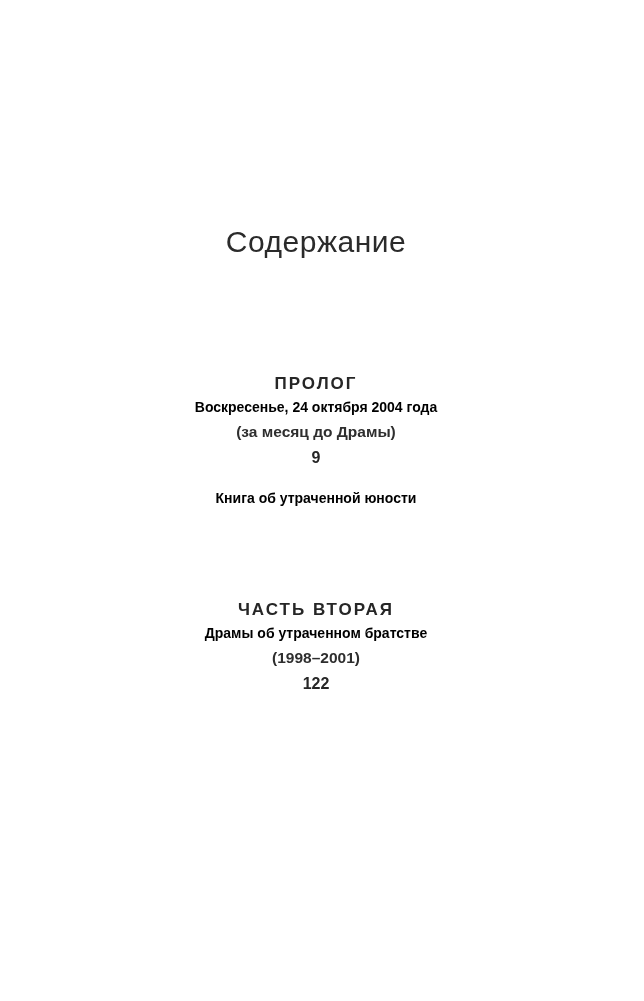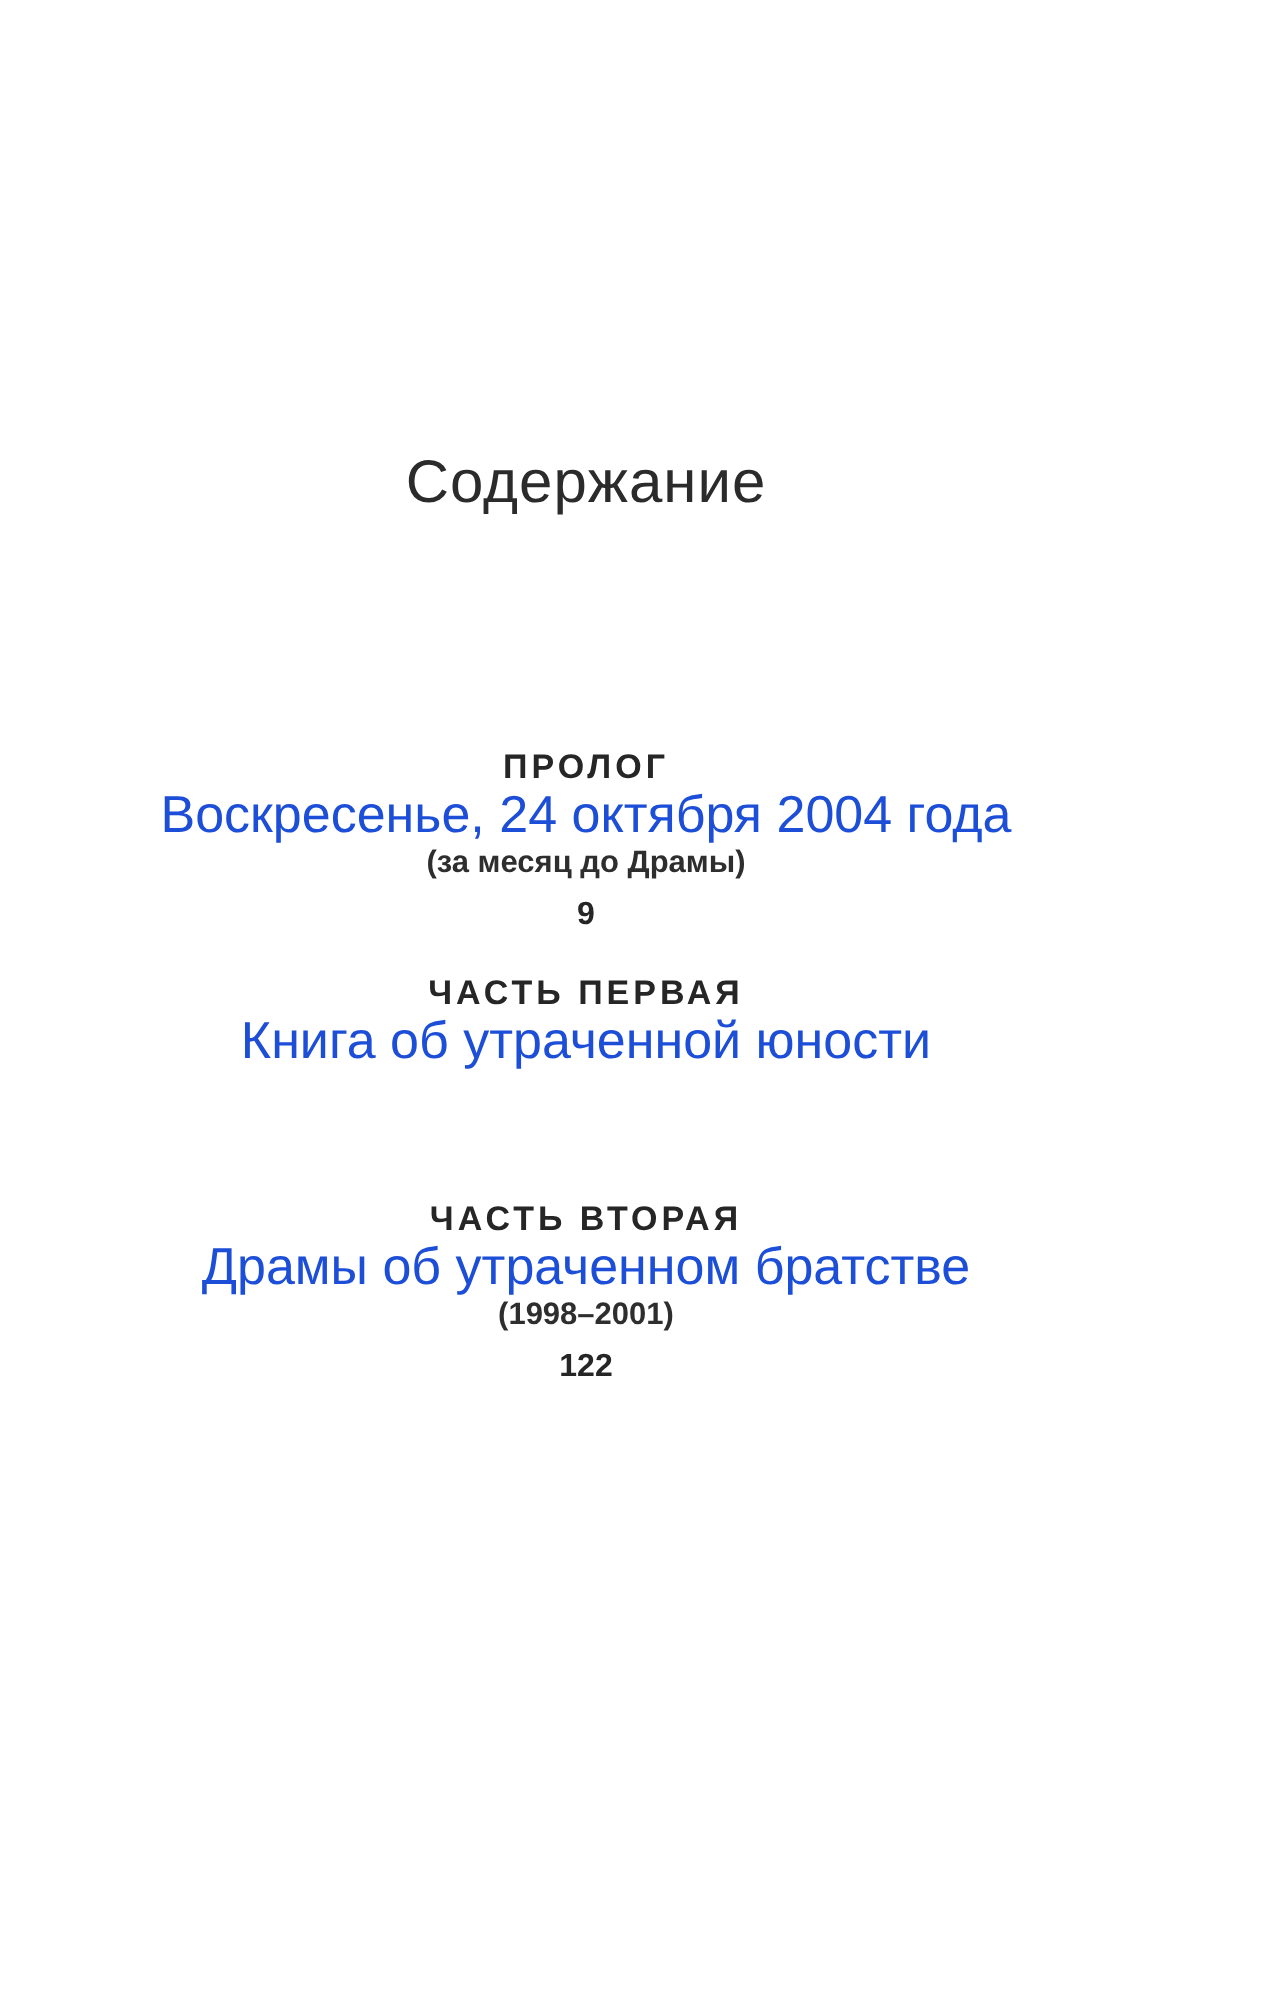--- a/index.html
+++ b/index.html
@@ -12,20 +12,21 @@
     background: #ffffff;
     font-family: "Liberation Sans", sans-serif;
     color: #2b2b2b;
   }
   .page {
     position: relative;
     width: 588px;
     height: 1001px;
     background: #ffffff;
     overflow: hidden;
+    margin-left: 23px;
   }
   
   .column {
     position: absolute;
     left: 0;
     top: 0;
     width: 586px;
     padding-top: 223px;
     text-align: center;
     box-sizing: border-box;
@@ -45,24 +46,24 @@
     text-align: center;
   }
   .entry-heading {
     font-size: 17px;
     font-weight: 700;
     letter-spacing: 2px;
     line-height: 22px;
     color: #262626;
   }
   .entry-subtitle {
-    font-size: 26px;
-    font-weight: 400;
+    font-size: 14px;
+    font-weight: 700;
     line-height: 25px;
-    color: #1d4ed8;
+    color: #000000;
   }
   .entry-note {
     font-size: 15.5px;
     font-weight: 700;
     line-height: 23px;
     color: #2e2e2e;
   }
   .entry-page {
     margin-top: 3px;
     font-size: 16px;
@@ -82,21 +83,20 @@
     <div class="toc">
 
       <div class="entry">
         <div class="entry-heading">ПРОЛОГ</div>
         <div class="entry-subtitle">Воскресенье, 24 октября 2004 года</div>
         <div class="entry-note">(за месяц до Драмы)</div>
         <div class="entry-page">9</div>
       </div>
 
       <div class="entry">
-        <div class="entry-heading">ЧАСТЬ ПЕРВАЯ</div>
         <div class="entry-subtitle">Книга об утраченной юности</div>
       </div>
 
       <div class="entry">
         <div class="entry-heading">ЧАСТЬ ВТОРАЯ</div>
         <div class="entry-subtitle">Драмы об утраченном братстве</div>
         <div class="entry-note">(1998–2001)</div>
         <div class="entry-page">122</div>
       </div>
 

